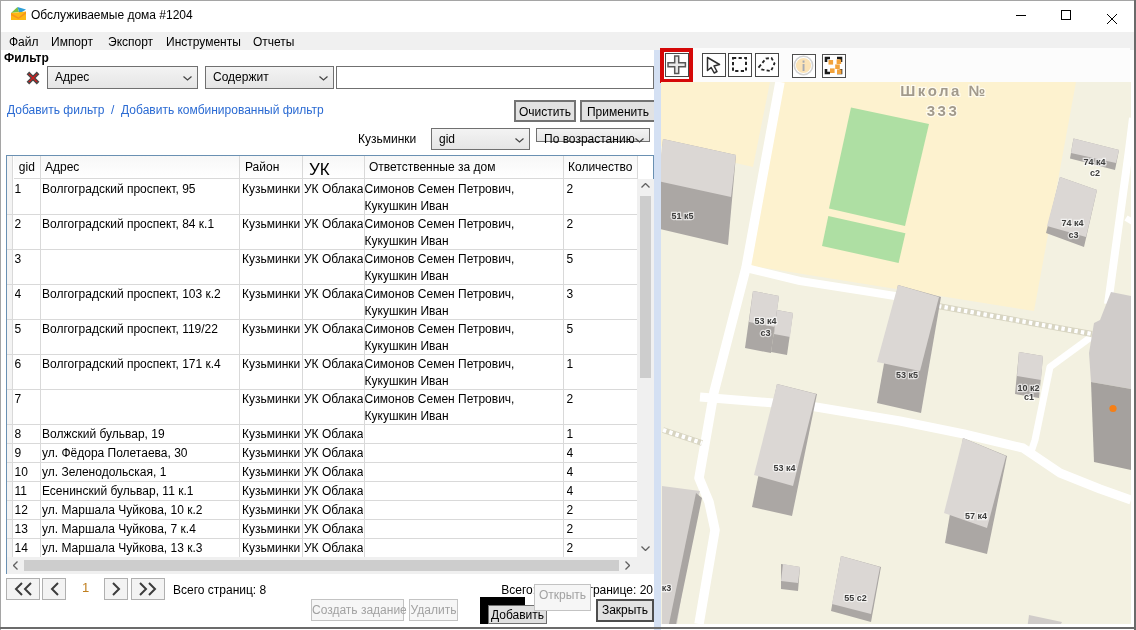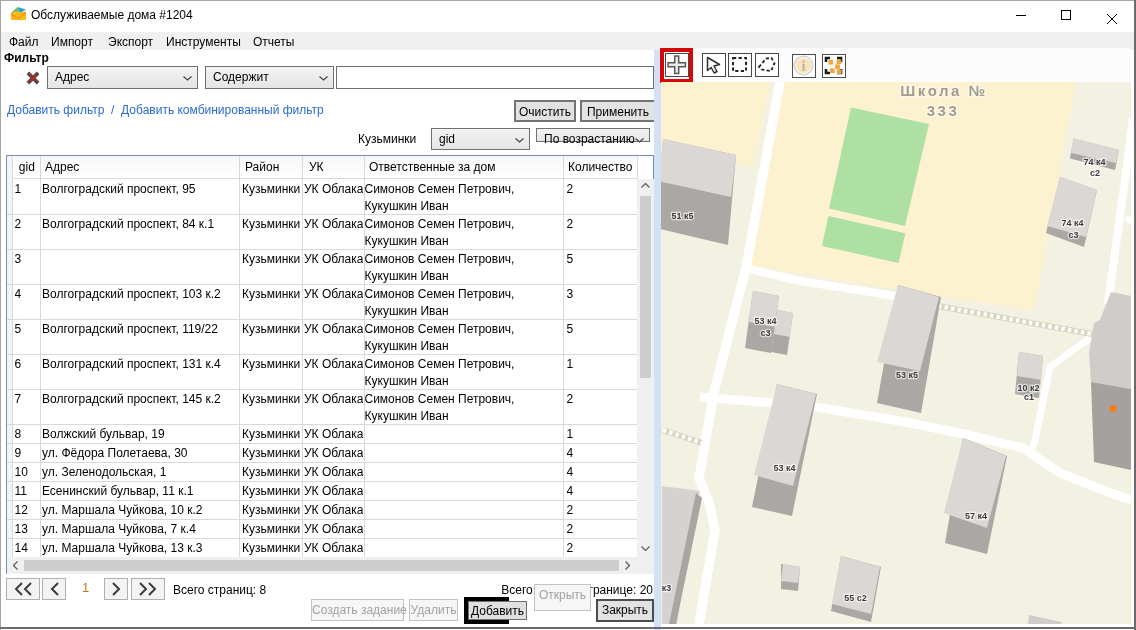--- a/index.html
+++ b/index.html
@@ -53,21 +53,21 @@
     </svg></div>
 <div class="a combo" style="left:536px;top:128px;width:114px;height:14px;line-height:20px">По возрастанию<svg class="chev" width="9" height="5">
       <polyline points="0.5,0.5 4.5,4 8.5,0.5" fill="none" stroke="#444" stroke-width="1.2"></polyline>
     </svg></div>
 <div class="a" style="left:6px;top:155px;width:648px;height:419px;border:1px solid #6a90b2;background:#fff">
 <div class="a" style="left:0;top:0;width:6px;height:401px;background:#f4f4f4;border-right:1px solid #d9d9d9"></div>
 <div class="a" style="left:7px;top:0;width:623px;height:23px;background:linear-gradient(#f7f7f7,#fff);border-bottom:1px solid #d9d9d9"></div>
 <div class="a" style="left:11.8px;top:4px;font-size:12px;white-space:nowrap">gid</div>
 <div class="a" style="left:38px;top:4px;font-size:12px;white-space:nowrap">Адрес</div>
 <div class="a" style="left:238px;top:4px;font-size:12px;white-space:nowrap">Район</div>
-<div class="a" style="left:302px;top:4px;font-size:12px;white-space:nowrap">УК</div>
+<div class="a" style="left:302px;top:4px;font-size:17px;white-space:nowrap">УК</div>
 <div class="a" style="left:362px;top:4px;font-size:12px;white-space:nowrap">Ответственные за дом</div>
 <div class="a" style="left:561px;top:4px;font-size:12px;white-space:nowrap">Количество</div>
 <div class="vl" style="left:32.5px;top:0;height:401px"></div>
 <div class="vl" style="left:232px;top:0;height:401px"></div>
 <div class="vl" style="left:294.5px;top:0;height:401px"></div>
 <div class="vl" style="left:357px;top:0;height:401px"></div>
 <div class="vl" style="left:556px;top:0;height:401px"></div>
 <div class="vl" style="left:630px;top:0;height:401px"></div>
 <div class="cell" style="left:7.5px;top:25px">1</div>
 <div class="cell" style="left:35px;top:25px">Волгоградский проспект, 95</div>
@@ -97,28 +97,27 @@
 <div class="cell" style="left:559.5px;top:130px">3</div>
 <div class="hl" style="left:0;top:163px;width:630px"></div>
 <div class="cell" style="left:7.5px;top:165px">5</div>
 <div class="cell" style="left:35px;top:165px">Волгоградский проспект, 119/22</div>
 <div class="cell" style="left:235px;top:165px">Кузьминки</div>
 <div class="cell" style="left:297px;top:165px">УК Облака</div>
 <div class="cell" style="left:357.5px;top:165px">Симонов Семен Петрович,<br>Кукушкин Иван</div>
 <div class="cell" style="left:559.5px;top:165px">5</div>
 <div class="hl" style="left:0;top:198px;width:630px"></div>
 <div class="cell" style="left:7.5px;top:200px">6</div>
-<div class="cell" style="left:35px;top:200px">Волгоградский проспект, 131 к.4</div>
+<div class="cell" style="left:35px;top:200px">Волгоградский проспект, 171 к.4</div>
 <div class="cell" style="left:235px;top:200px">Кузьминки</div>
 <div class="cell" style="left:297px;top:200px">УК Облака</div>
 <div class="cell" style="left:357.5px;top:200px">Симонов Семен Петрович,<br>Кукушкин Иван</div>
 <div class="cell" style="left:559.5px;top:200px">1</div>
 <div class="hl" style="left:0;top:233px;width:630px"></div>
 <div class="cell" style="left:7.5px;top:235px">7</div>
-<div class="cell" style="left:35px;top:235px">Волгоградский проспект, 145 к.2</div>
 <div class="cell" style="left:235px;top:235px">Кузьминки</div>
 <div class="cell" style="left:297px;top:235px">УК Облака</div>
 <div class="cell" style="left:357.5px;top:235px">Симонов Семен Петрович,<br>Кукушкин Иван</div>
 <div class="cell" style="left:559.5px;top:235px">2</div>
 <div class="hl" style="left:0;top:268px;width:630px"></div>
 <div class="cell" style="left:7.5px;top:270px">8</div>
 <div class="cell" style="left:35px;top:270px">Волжский бульвар, 19</div>
 <div class="cell" style="left:235px;top:270px">Кузьминки</div>
 <div class="cell" style="left:297px;top:270px">УК Облака</div>
 <div class="cell" style="left:559.5px;top:270px">1</div>
@@ -200,21 +199,21 @@
       <polyline points="1,1 7,7 1,13" fill="none" stroke="#3c3c3c" stroke-width="2"></polyline>
     </svg>
     <svg width="9" height="14" style="position:absolute;left:16px;top:3px">
       <polyline points="1,1 7,7 1,13" fill="none" stroke="#3c3c3c" stroke-width="2"></polyline>
     </svg>
   </div>
 <div class="a t12" style="left:173px;top:583px">Всего страниц: 8</div>
 <div class="a t12" style="left:403px;top:583px;width:250px;text-align:right">Всего: 20&nbsp;&nbsp; На странице: 20</div>
 <div class="a btnd" style="left:311px;top:599px;width:93px;height:22px;line-height:20px">Создать задание</div>
 <div class="a btnd" style="left:409px;top:599px;width:49px;height:22px;line-height:20px">Удалить</div>
-<div class="a" style="left:464px;top:597px;width:45px;height:27px;border:4px solid #000000">
+<div class="a" style="left:480px;top:597px;width:45px;height:27px;border:8px solid #000000">
     <div style="position:absolute;left:0;top:0;width:59px;height:19px;background:#e0e0e0;border:1px solid #707070;font-size:12px;text-align:center;line-height:18px">Добавить</div>
   </div>
 <div class="a btnd" style="left:534px;top:584px;width:57px;height:27px;line-height:20px">Открыть</div>
 <div class="a btn" style="left:596px;top:599px;width:58px;height:23px;border:2px solid #4d4d4d;line-height:19px">Закрыть</div>
 <div class="a" style="left:654px;top:50px;width:7px;height:580px;background:#d4e0f3"></div>
 <div class="a" style="left:661px;top:48px;width:469px;height:34px;background:#fcfcfc"></div>
 <div class="a" style="left:660px;top:47.5px;width:33px;height:35px;border:4px solid #d50808"></div>
 <div class="tbtn" style="left:664.5px;top:52.5px;width:24.5px;height:24.5px"><svg width="21" height="21" viewBox="0 0 21 21">
       <path d="M8.7 2 h4 v6.7 h6.7 v4 h-6.7 v6.7 h-4 v-6.7 h-6.7 v-4 h6.7 z" fill="#e9e9e9" stroke="#585858" stroke-width="1.5"></path>
     </svg></div>

